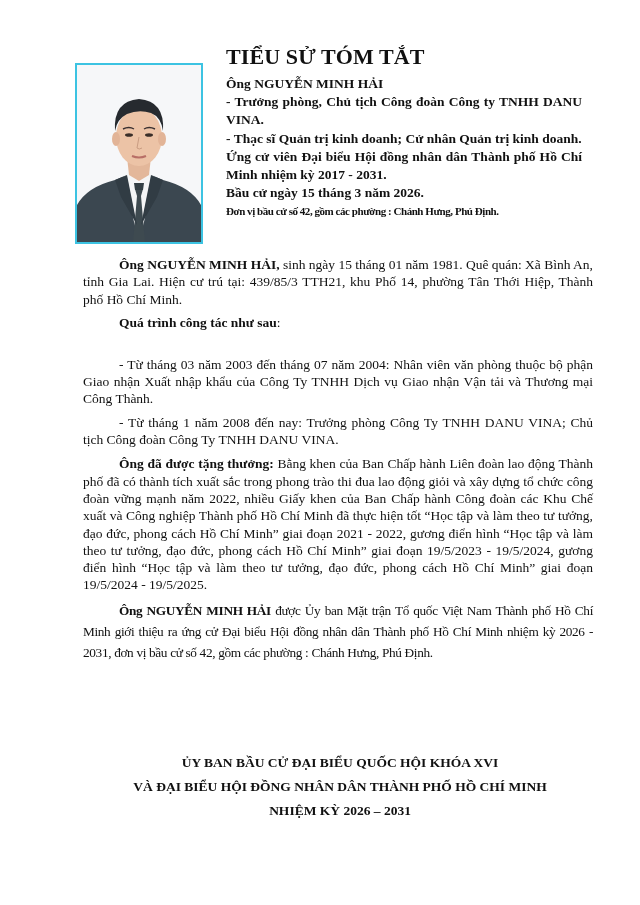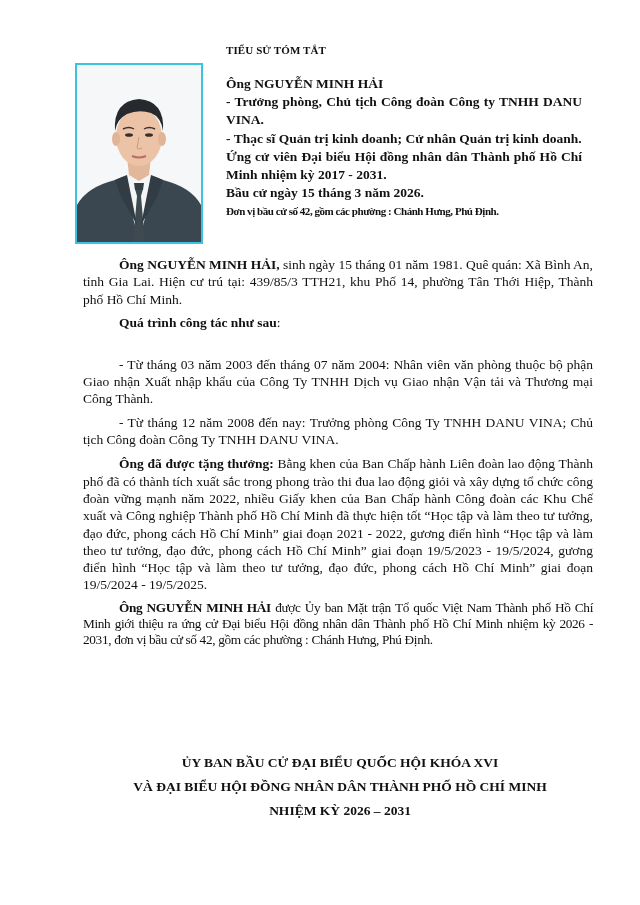--- a/index.html
+++ b/index.html
@@ -3,21 +3,21 @@
 <meta charset="utf-8">
 <style>
   html, body { margin: 0; padding: 0; background: #ffffff; }
   body {
     width: 640px; height: 905px; position: relative; overflow: hidden;
     font-family: "Liberation Serif", "DejaVu Serif", serif;
     color: #111;
   }
   .page-title {
     position: absolute; left: 226px; top: 44px;
-    font-size: 11px; font-weight: bold; letter-spacing: 0.1px;
+    font-size: 22px; font-weight: bold; letter-spacing: 0.1px;
   }
   .photo-frame {
     position: absolute; left: 75px; top: 63px; width: 124px; height: 177px;
     border: 2px solid #3cc3e2; background: #f7f8fa; overflow: hidden;
   }
   .photo-frame svg { display: block; width: 100%; height: 100%; }
   .summary {
     position: absolute; left: 226px; top: 75px; width: 356px;
     font-size: 13.5px; font-weight: bold; line-height: 18.2px;
   }
@@ -26,21 +26,21 @@
   .summary .unit { font-size: 11px; letter-spacing: -0.45px; }
   .body {
     position: absolute; left: 83px; top: 256px; width: 510px;
     font-size: 13.5px; line-height: 17.3px;
   }
   .body p { margin: 0 0 6.6px 0; text-align: justify; text-indent: 36px; }
   .body .bold { font-weight: bold; font-family: Liberation Serif, serif; }
   .body p.intro { margin-bottom: 6.5px; }
   .body p.heading { margin-bottom: 24px; }
   .body p.award { }
-  .body p.nomination { font-size: 13.3px; letter-spacing: -0.35px; line-height: 16px; }
+  .body p.nomination { font-size: 13.3px; letter-spacing: -0.35px; line-height: 21px; }
   .footer {
     position: absolute; left: 0; top: 751px; width: 680px;
     text-align: center; font-weight: bold; font-size: 13.5px; line-height: 24px;
   }
 </style>
 </head>
 <body>
 
 <div>
 
@@ -87,21 +87,21 @@
     <div>Bầu cử ngày 15 tháng 3 năm 2026.</div>
     <div class="unit">Đơn vị bầu cử số 42,  gồm các phường : Chánh Hưng, Phú Định.</div>
   </div>
 
   <div class="body">
     <p class="intro"><span class="bold">Ông NGUYỄN MINH HẢI,</span><span> sinh ngày 15 tháng 01 năm 1981. Quê quán: Xã Bình An, tỉnh Gia Lai. Hiện cư trú tại: 439/85/3 TTH21, khu Phố 14, phường Tân Thới Hiệp, Thành phố Hồ Chí Minh.</span></p>
 
     <p class="heading"><span class="bold">Quá trình công tác như sau</span><span>:</span></p>
 
     <p>- Từ tháng 03 năm 2003 đến tháng 07 năm 2004: Nhân viên văn phòng thuộc bộ phận Giao nhận Xuất nhập khẩu của Công Ty TNHH Dịch vụ Giao nhận Vận tải và Thương mại Công Thành.</p>
-    <p>- Từ tháng 12 năm 2008 đến nay: Trưởng phòng Công Ty TNHH DANU VINA; Chủ tịch Công đoàn Công Ty TNHH DANU VINA.</p>
+    <p>- Từ tháng 1 năm 2008 đến nay: Trưởng phòng Công Ty TNHH DANU VINA; Chủ tịch Công đoàn Công Ty TNHH DANU VINA.</p>
 
     <p class="award"><span class="bold">Ông đã được tặng thưởng:</span><span> Bằng khen của Ban Chấp hành Liên đoàn lao động Thành phố đã có thành tích xuất sắc trong phong trào thi đua lao động giỏi và xây dựng tổ chức công đoàn vững mạnh năm 2022, nhiều Giấy khen của Ban Chấp hành Công đoàn các Khu Chế xuất và Công nghiệp Thành phố Hồ Chí Minh đã thực hiện tốt “Học tập và làm theo tư tưởng, đạo đức, phong cách Hồ Chí Minh” giai đoạn 2021 - 2022, gương điển hình “Học tập và làm theo tư tưởng, đạo đức, phong cách Hồ Chí Minh” giai đoạn 19/5/2023 - 19/5/2024, gương điển hình “Học tập và làm theo tư tưởng, đạo đức, phong cách Hồ Chí Minh” giai đoạn 19/5/2024 - 19/5/2025.</span></p>
 
     <p class="nomination"><span class="bold">Ông NGUYỄN MINH HẢI</span><span> được Ủy ban Mặt trận Tổ quốc Việt Nam Thành phố Hồ Chí Minh giới thiệu ra ứng cử Đại biểu Hội đồng nhân dân Thành phố Hồ Chí Minh nhiệm kỳ 2026 - 2031, đơn vị bầu cử số 42, gồm các phường : Chánh Hưng, Phú Định.</span></p>
   </div>
 
   <div class="footer">
     <div>ỦY BAN BẦU CỬ ĐẠI BIỂU QUỐC HỘI KHÓA XVI</div>
     <div>VÀ ĐẠI BIỂU HỘI ĐỒNG NHÂN DÂN THÀNH PHỐ HỒ CHÍ MINH</div>
     <div>NHIỆM KỲ 2026 – 2031</div>

